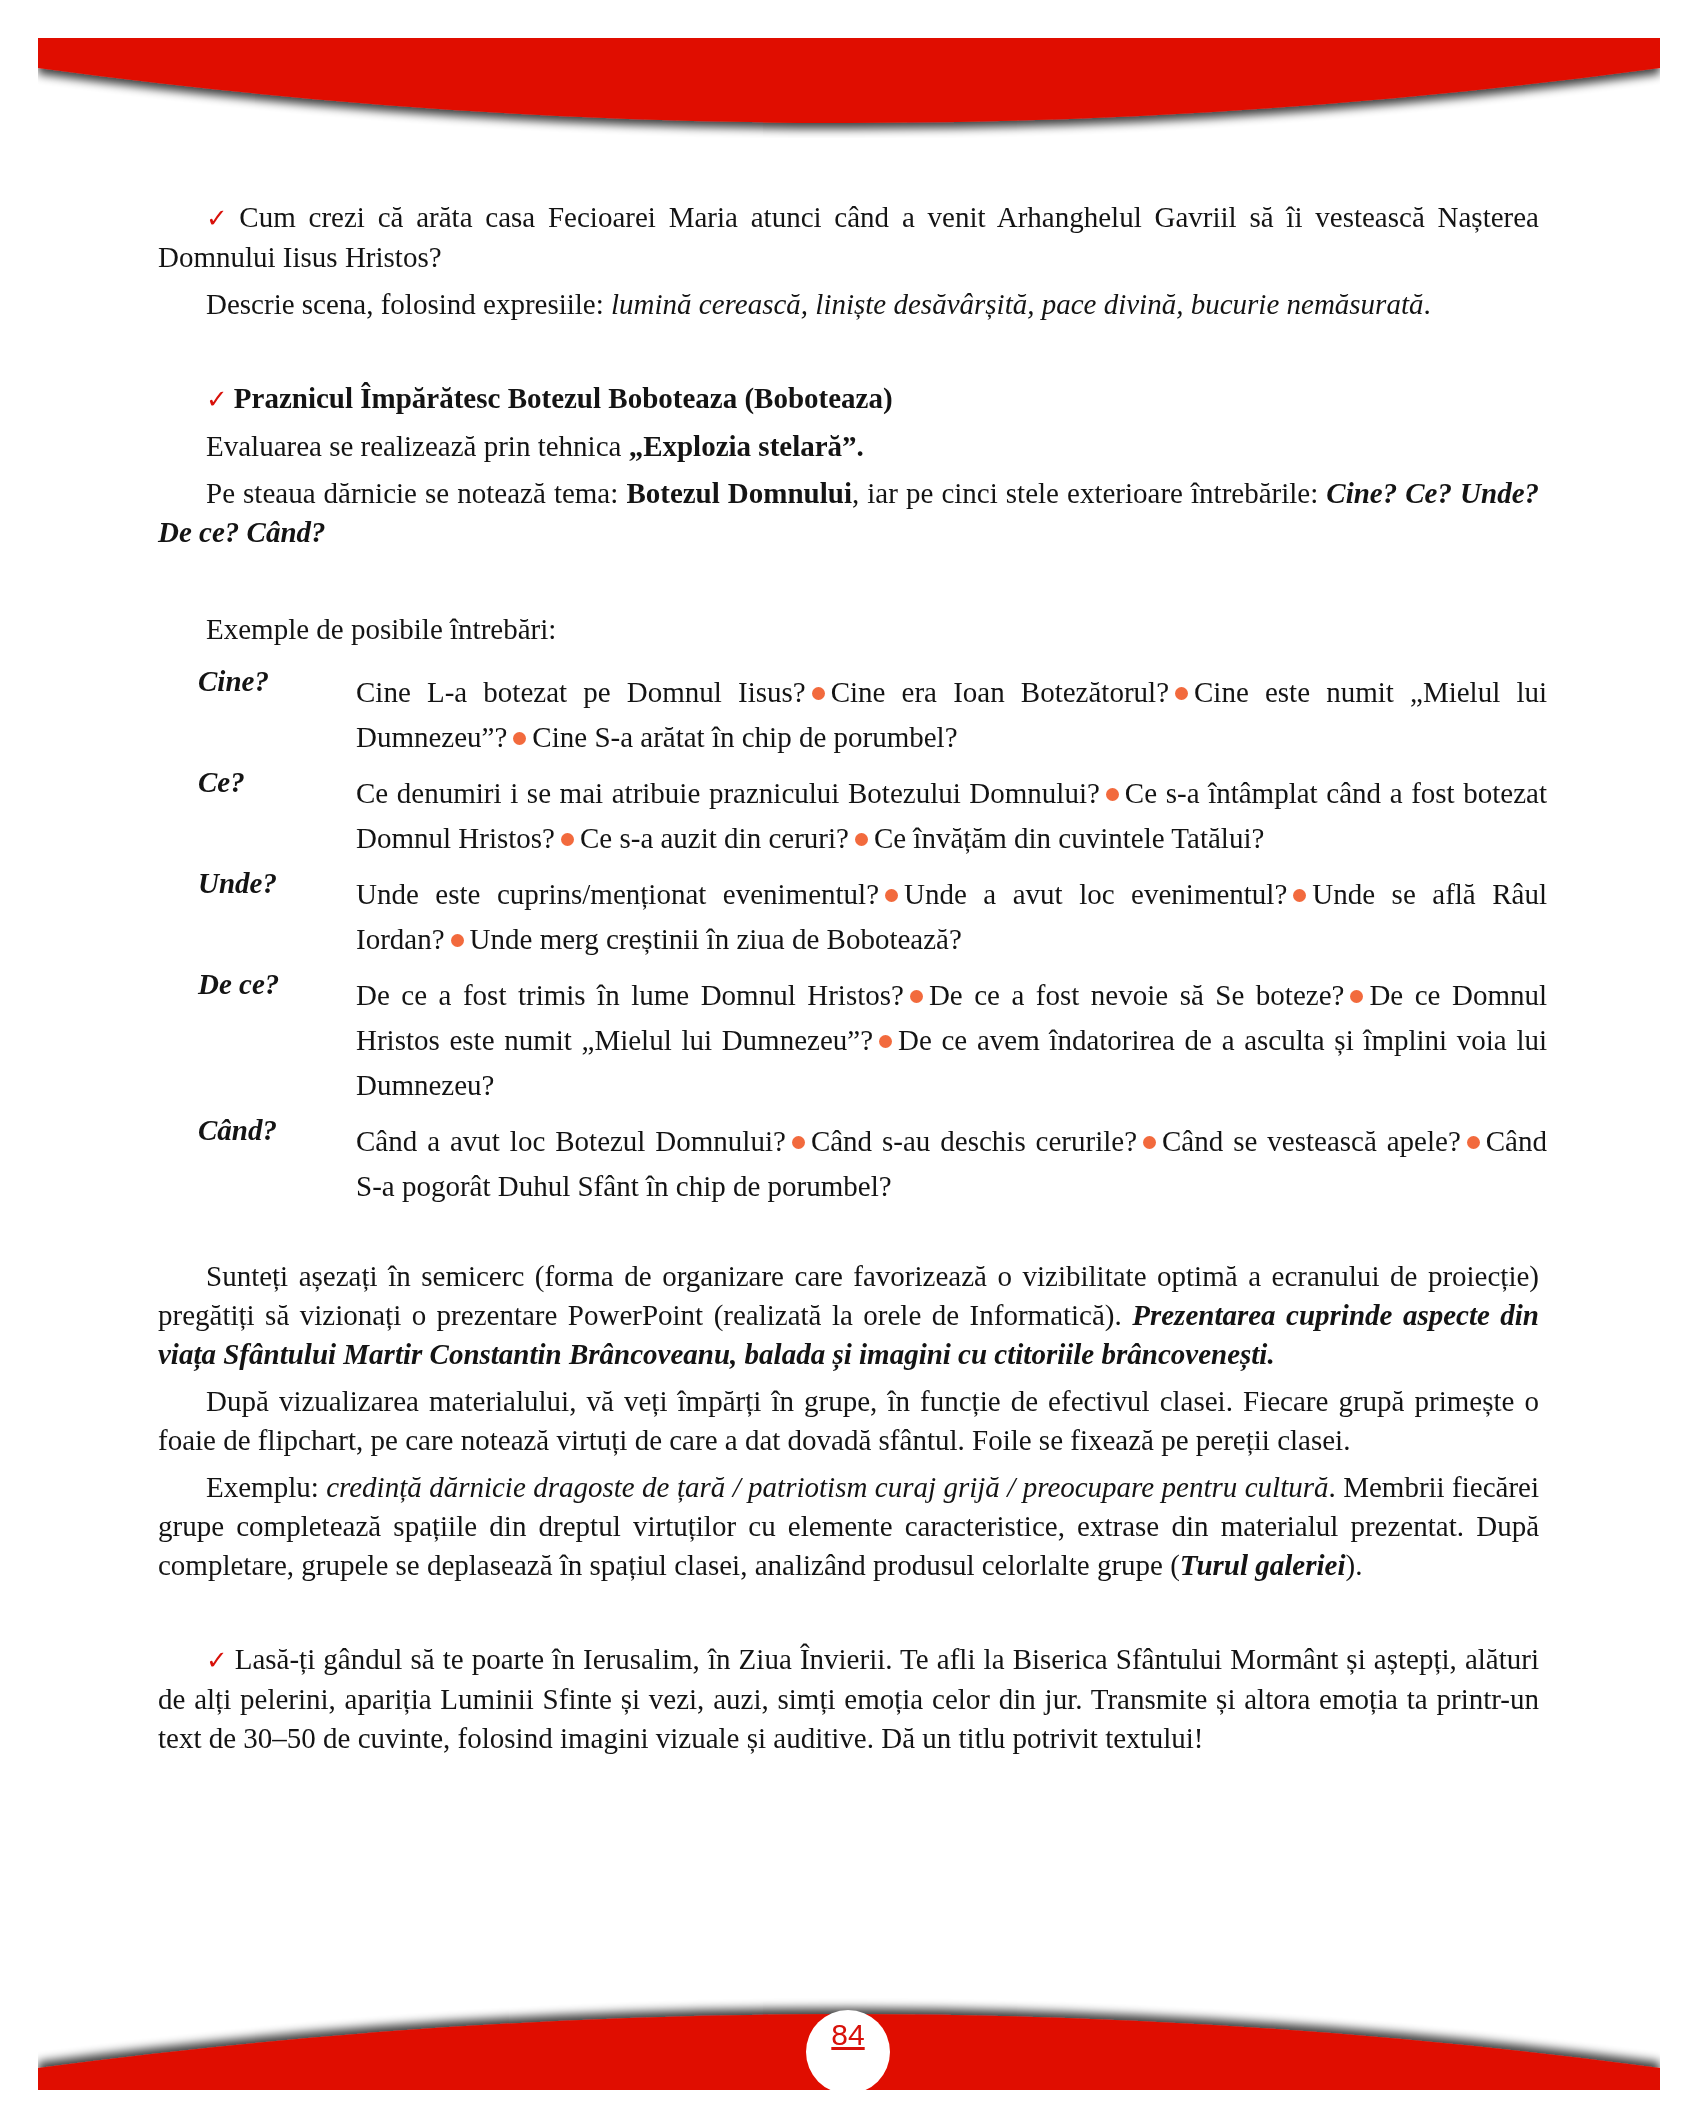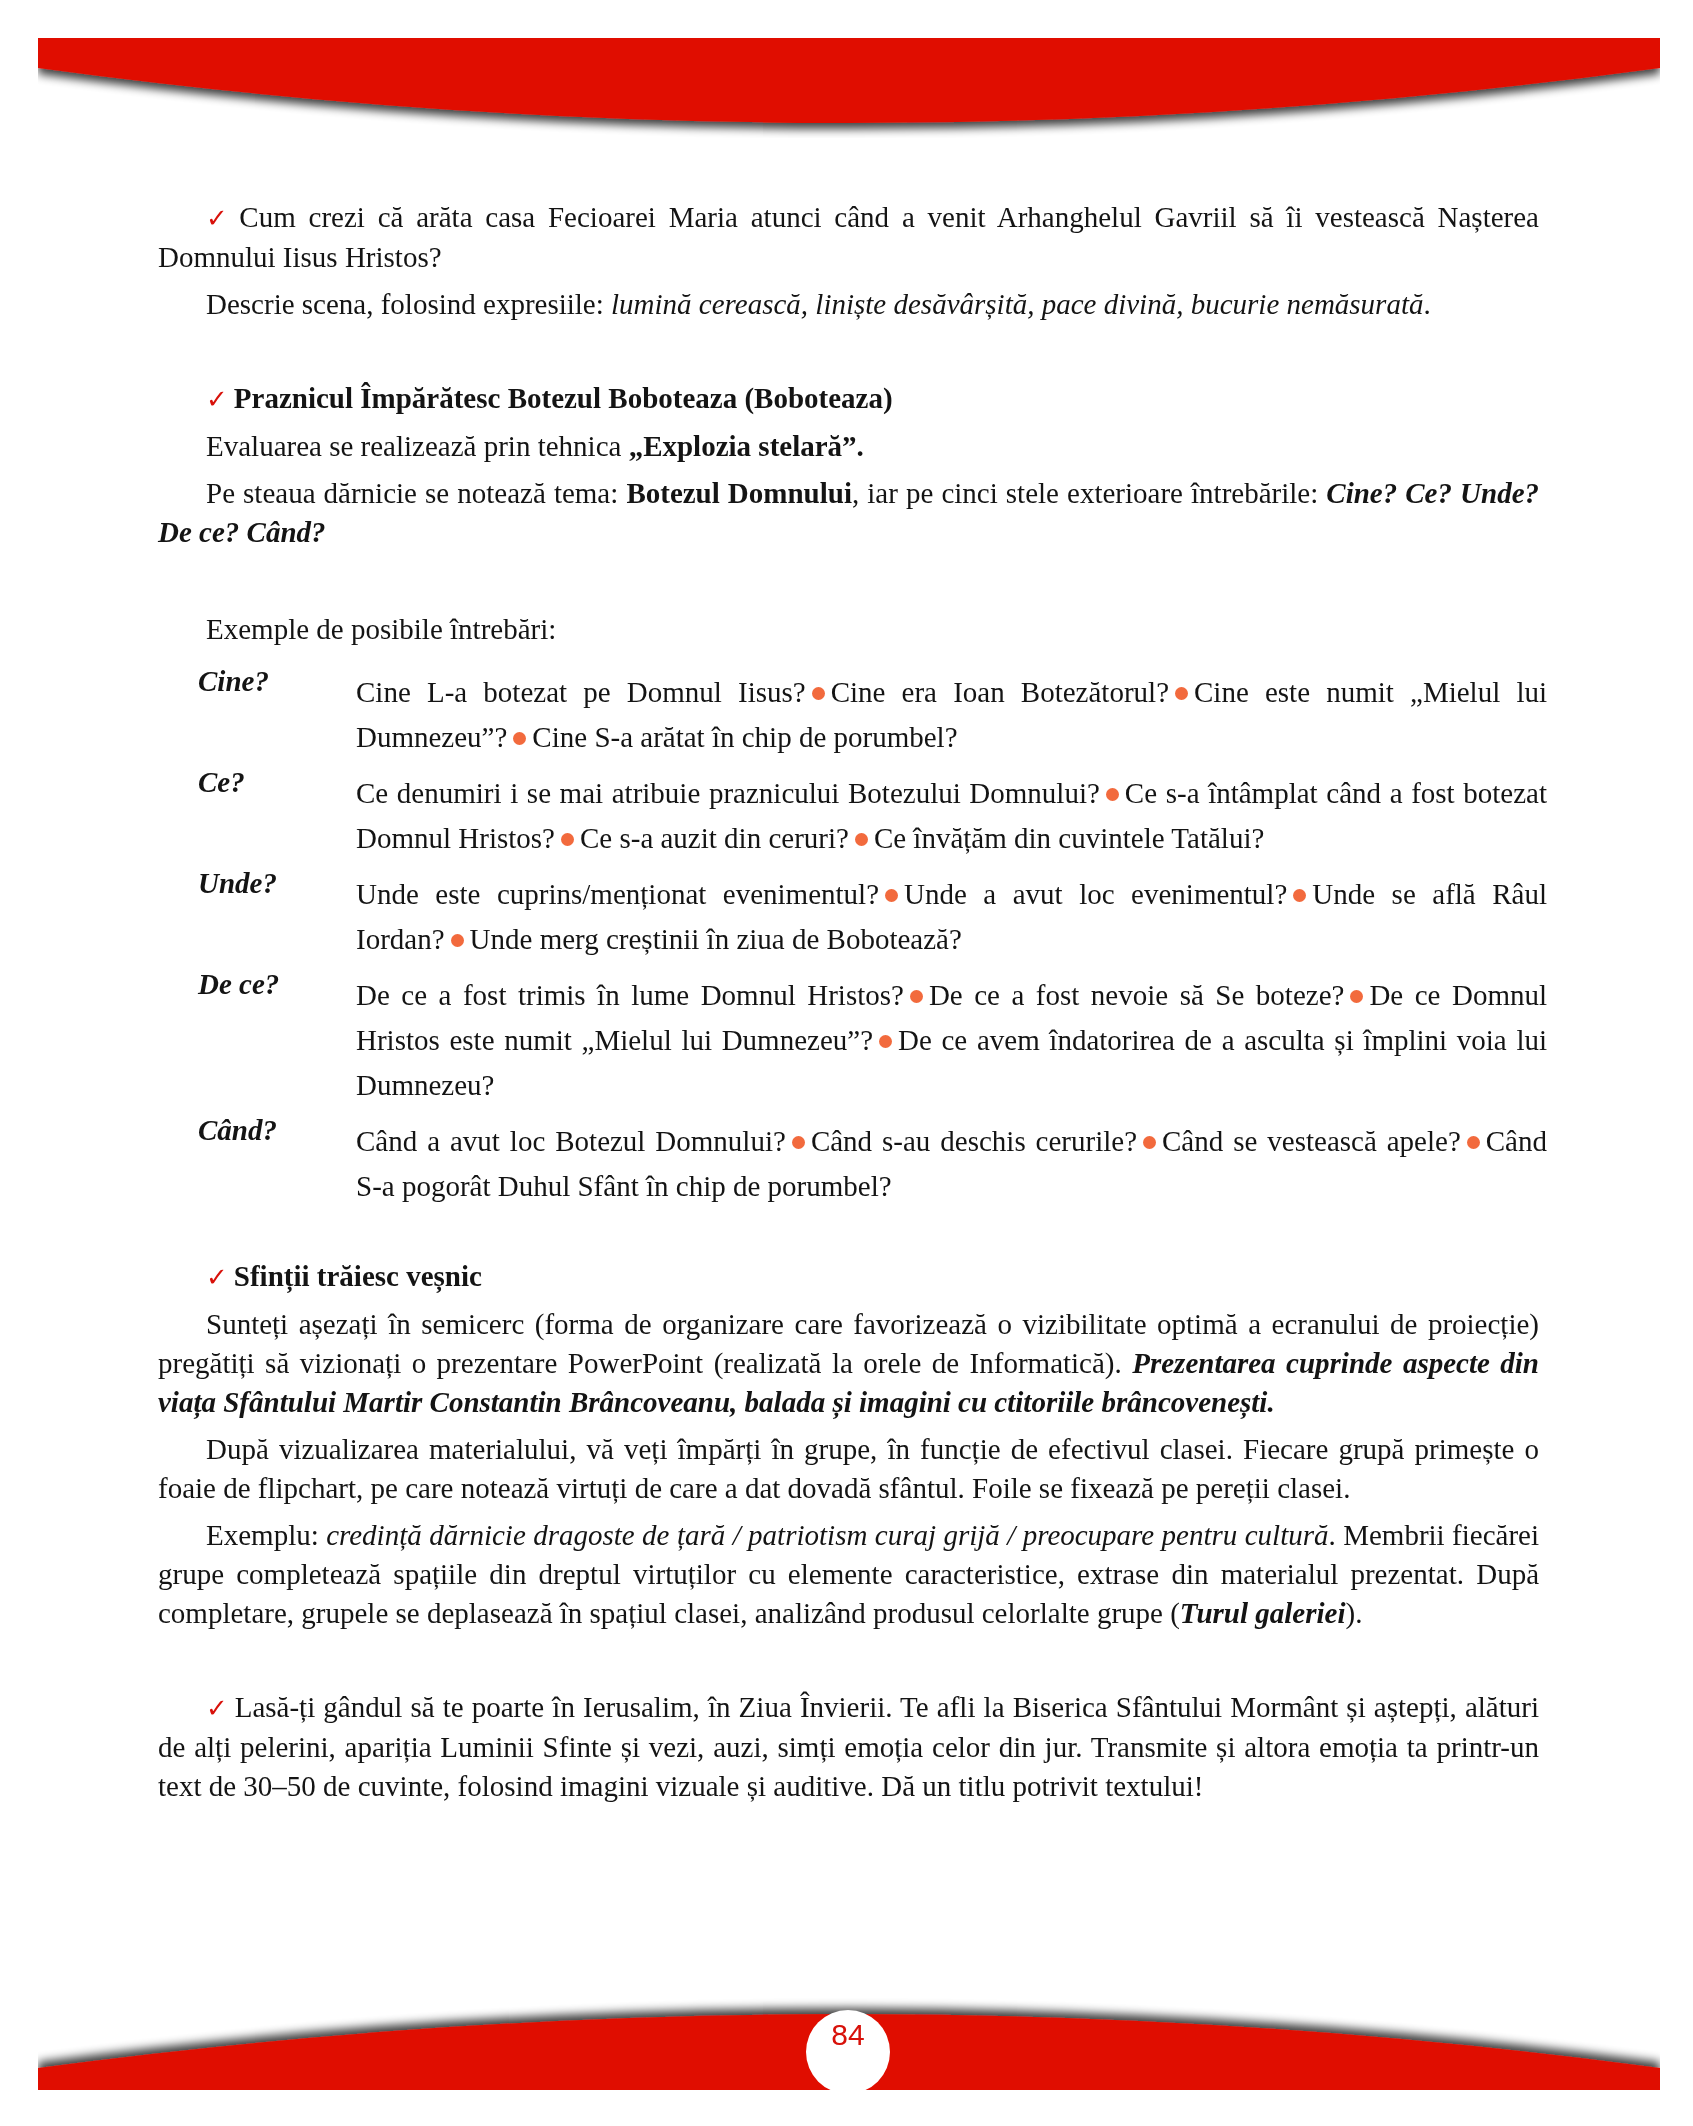--- a/index.html
+++ b/index.html
@@ -10,21 +10,21 @@
   }
   .top-banner { position: absolute; left: 38px; top: 38px; width: 1622px; height: 100px; }
   .bottom-banner { position: absolute; left: 38px; top: 1990px; width: 1622px; height: 100px; }
   .page-num-circle {
     position: absolute; left: 806px; top: 2010px; width: 84px; height: 84px;
     border-radius: 50%; background: #ffffff;
   }
   .page-num {
     position: absolute; left: 806px; top: 2018px; width: 84px; text-align: center;
     font-family: "Liberation Sans", "DejaVu Sans", sans-serif;
-    font-size: 30px; color: #d8110a;
+    font-size: 30px; color: #d8110a; text-decoration: underline;
   }
   .content {
     position: absolute; left: 150px; top: 190px; width: 1397px;
     font-size: 29px; line-height: 39px; text-align: justify;
   }
   .content p { margin: 8px; }
   .indent { text-indent: 48px; }
   .check { color: #d8110a; font-family: "DejaVu Sans", sans-serif; font-size: 26px; margin-right: 6px; }
   .gap { height: 39px; }
   .gap-s { height: 40px; }
@@ -112,21 +112,20 @@
       <div class="qtext"><span>De ce a fost trimis în lume Domnul Hristos?</span><span class="dot"></span><span>De ce a fost nevoie să Se boteze?</span><span class="dot"></span><span>De ce Domnul Hristos este numit „Mielul lui Dumnezeu”?</span><span class="dot"></span><span>De ce avem îndatorirea de a asculta și împlini voia lui Dumnezeu?</span></div>
     </div>
     <div class="qrow">
       <div class="qlabel">Când?</div>
       <div class="qtext"><span>Când a avut loc Botezul Domnului?</span><span class="dot"></span><span>Când s-au deschis cerurile?</span><span class="dot"></span><span>Când se vestească apele?</span><span class="dot"></span><span>Când S-a pogorât Duhul Sfânt în chip de porumbel?</span></div>
     </div>
   </div>
 
   <div class="gap-s"></div>
 
-  <p class="indent"><span class="check">✓</span><b>Sfinții trăiesc veșnic</b></p>
   <p class="indent"><span>Sunteți așezați în semicerc (forma de organizare care favorizează o vizibilitate optimă a ecranului de proiecție) pregătiți să vizionați o prezentare PowerPoint (realizată la orele de Informatică).</span> <b><i>Prezentarea cuprinde aspecte din viața Sfântului Martir Constantin Brâncoveanu, balada și imagini cu ctitoriile brâncovenești.</i></b></p>
   <p class="indent">După vizualizarea materialului, vă veți împărți în grupe, în funcție de efectivul clasei. Fiecare grupă primește o foaie de flipchart, pe care notează virtuți de care a dat dovadă sfântul. Foile se fixează pe pereții clasei.</p>
   <p class="indent"><span>Exemplu: </span><i>credință dărnicie dragoste de țară / patriotism curaj grijă / preocupare pentru cultură</i><span>. Membrii fiecărei grupe completează spațiile din dreptul virtuților cu elemente caracteristice, extrase din materialul prezentat. După completare, grupele se deplasează în spațiul clasei, analizând produsul celorlalte grupe (</span><b><i>Turul galeriei</i></b><span>).</span></p>
 
   <div class="gap"></div>
 
   <p class="indent"><span class="check">✓</span><span>Lasă-ți gândul să te poarte în Ierusalim, în Ziua Învierii. Te afli la Biserica Sfântului Mormânt și aștepți, alături de alți pelerini, apariția Luminii Sfinte și vezi, auzi, simți emoția celor din jur. Transmite și altora emoția ta printr-un text de 30–50 de cuvinte, folosind imagini vizuale și auditive. Dă un titlu potrivit textului!</span></p>
 </div>
 
 </body></html>

